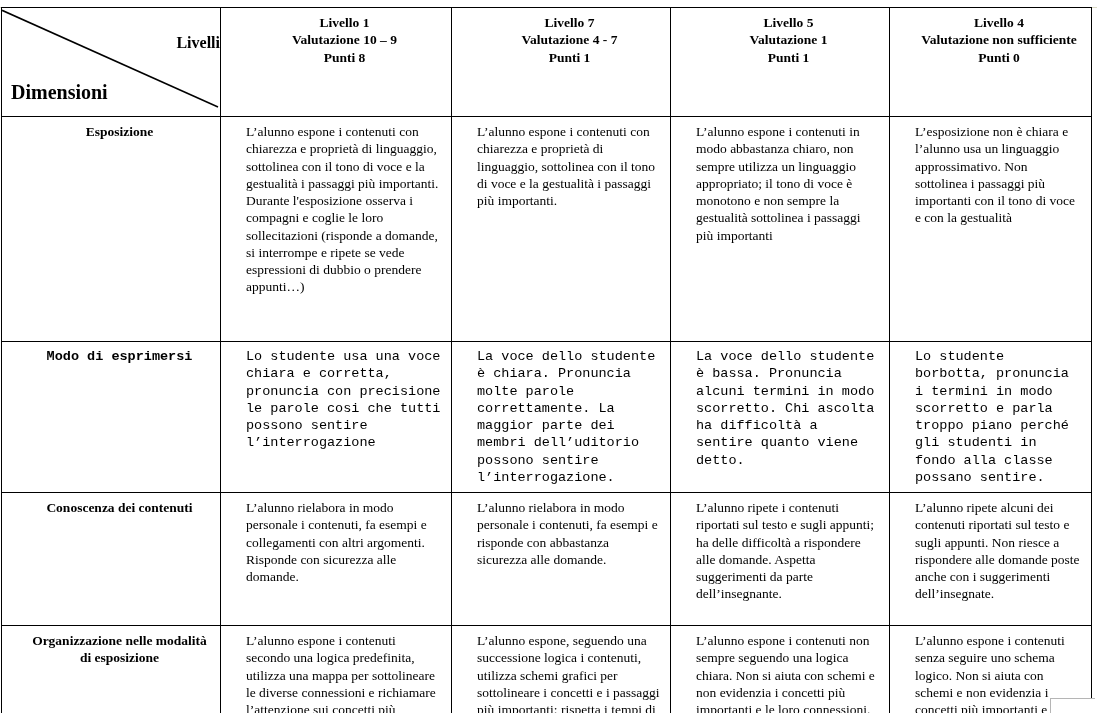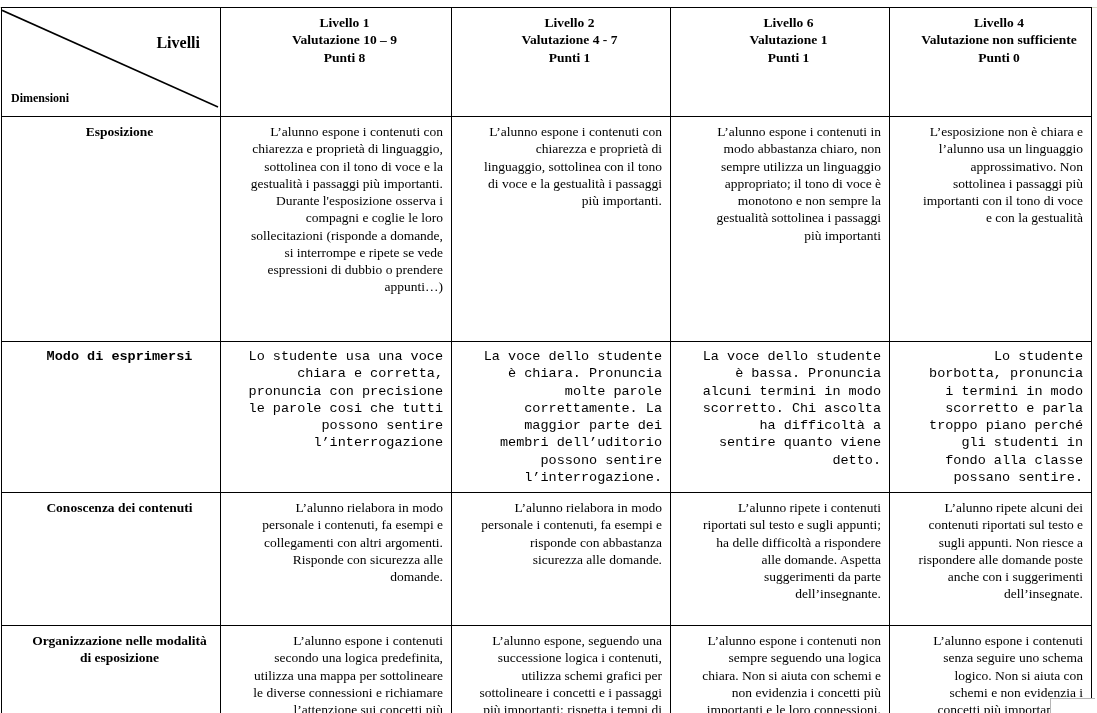--- a/index.html
+++ b/index.html
@@ -62,32 +62,32 @@
   col.c-l4 { width: 202px; }
 
   
   td.corner {
     position: relative;
     height: 96px;
     padding: 0;
   }
   td.corner .levels-word {
     position: absolute;
-    right: 20px;
+    right: 0;
     top: 25px;
     font-weight: bold;
     font-size: 16px;
     margin-left: 12px;
   }
   td.corner .dims-word {
     position: absolute;
     left: 9px;
     bottom: 10px;
     font-weight: bold;
-    font-size: 12px;
+    font-size: 20px;
   }
   td.corner svg.diag {
     position: absolute;
     inset: 0;
     width: 100%;
     height: 100%;
   }
 
   th.levelhead {
     text-align: center;
@@ -102,21 +102,21 @@
   td.dimname {
     text-align: center;
     font-weight: bold;
     font-size: 16px;
     vertical-align: middle;
     line-height: 1.3;
     padding: 6px 10px;
   }
   td.cell {
     font-size: 13.5px;
-    text-align: right;
+    text-align: left;
   }
   tr.r-esposizione td { height: 212px; }
   tr.r-modo td { height: 126px; font-family: Liberation Mono, monospace; }
   tr.r-conoscenza td { height: 120px; }
   tr.r-organizzazione td { height: 150px; }
 
   .corner-box {
     position: absolute;
     right: 2px;
     bottom: 0px;
@@ -154,27 +154,27 @@
           <span class="dims-word">Dimensioni</span>
         </td>
 
         <th class="levelhead">
           <span class="ln">Livello 1</span>
           <span class="ln">Valutazione 10 – 9</span>
           <span class="ln">Punti 8</span>
         </th>
 
         <th class="levelhead">
-          <span class="ln">Livello 2</span>
+          <span class="ln">Livello 7</span>
           <span class="ln">Valutazione 4 - 7</span>
           <span class="ln">Punti 1</span>
         </th>
 
         <th class="levelhead">
-          <span class="ln">Livello 6</span>
+          <span class="ln">Livello 5</span>
           <span class="ln">Valutazione 1</span>
           <span class="ln">Punti 1</span>
         </th>
 
         <th class="levelhead">
           <span class="ln">Livello 4</span>
           <span class="ln">Valutazione non sufficiente</span>
           <span class="ln">Punti 0</span>
         </th>
       </tr>

